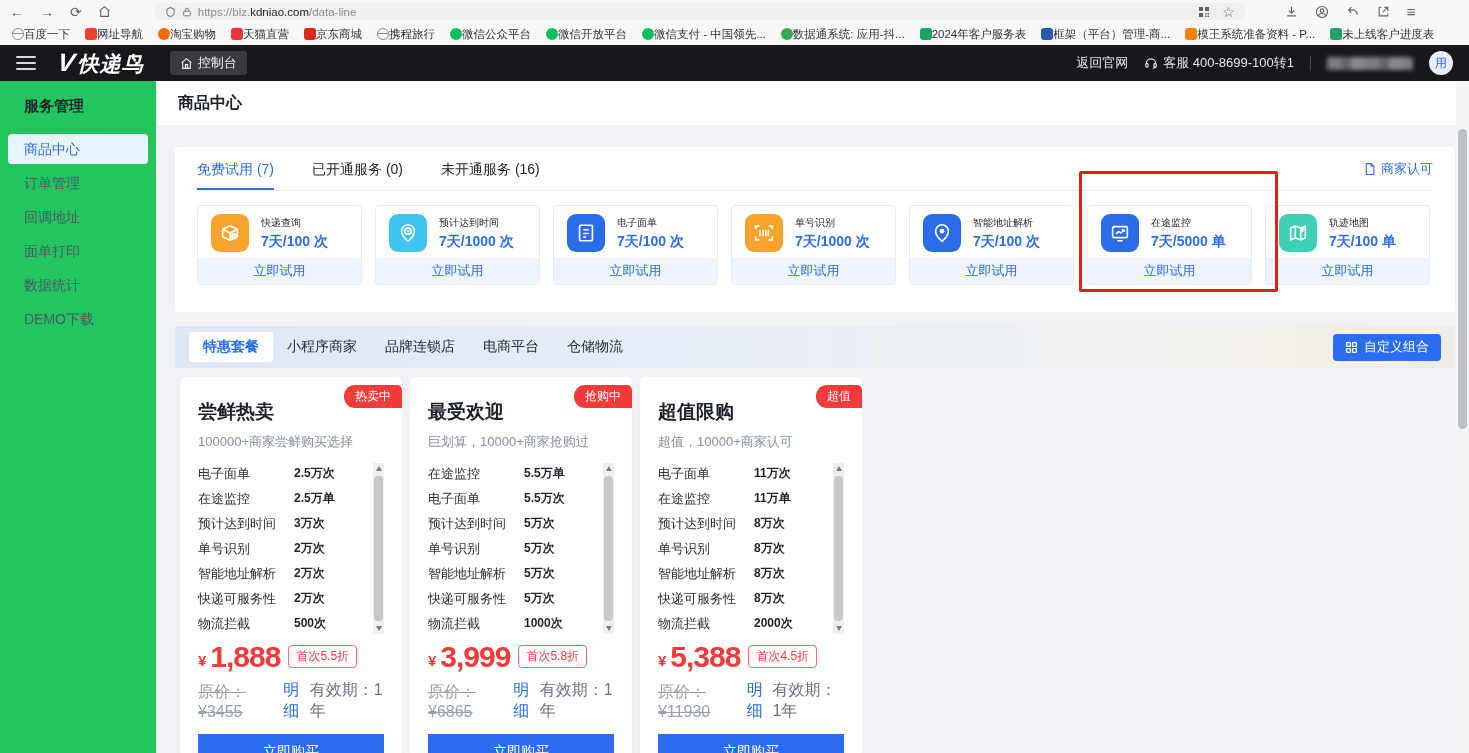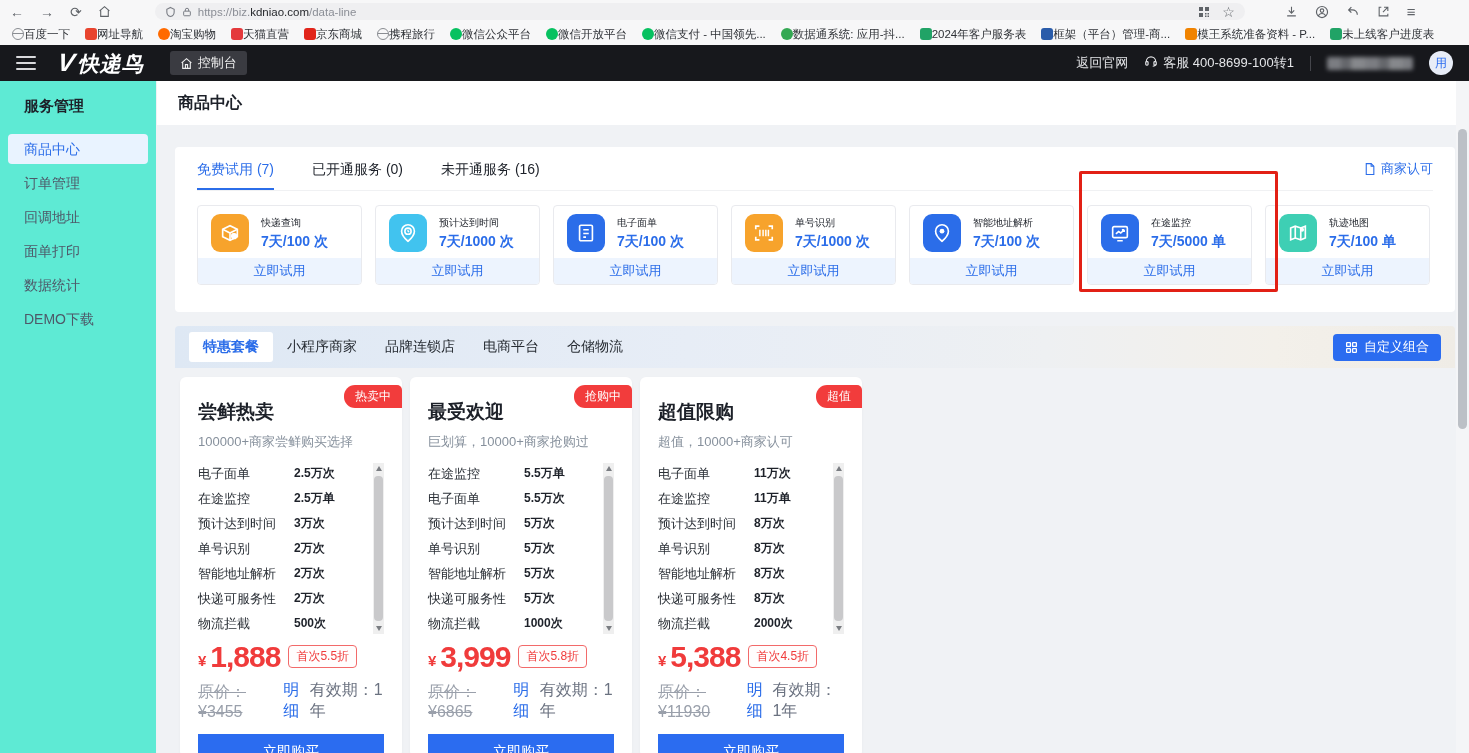--- a/index.html
+++ b/index.html
@@ -29,21 +29,21 @@
   .burger span { height:2px; background:#d9d9dc; border-radius:1px; }
   .logo { font-style:italic; font-weight:bold; font-size:21px; letter-spacing:1px; display:flex; align-items:baseline; gap:2px; }
   .logo .v { font-size:25px; transform:skewX(-8deg); }
   .console-btn { margin-left:26px; background:#3a3b41; border-radius:3px; height:24px; display:flex; align-items:center; gap:5px; padding:0 10px; font-size:13px; color:#f0f0f0; cursor:pointer; }
   .hdr-right { margin-left:auto; display:flex; align-items:center; gap:16px; font-size:13px; color:#e4e5e8; }
   .hdr-divider { width:1px; height:15px; background:#45464c; }
   .blur-account { width:86px; height:13px; border-radius:2px; background:repeating-linear-gradient(90deg,#8d8f94 0 14px,#73757a 14px 24px,#9a9ca0 24px 38px); filter:blur(2px); opacity:.85; }
   .avatar { width:24px; height:24px; border-radius:50%; background:#e8edf7; color:#2b6cf0; font-size:12px; display:flex; align-items:center; justify-content:center; cursor:pointer; }
 
   
-  .sidebar { position:absolute; top:81px; left:0; bottom:0; width:157px; background:#5eead4; border-right:1px solid #f0f1f4; padding-top:16px; }
+  .sidebar { position:absolute; top:81px; left:0; bottom:0; width:157px; background:#22c55e; border-right:1px solid #f0f1f4; padding-top:16px; }
   .sb-title { font-size:15px; font-weight:bold; color:#1d2129; padding:0 24px; margin-bottom:18px; }
   .sb-item { margin:0 8px 4px 8px; height:30px; line-height:30px; padding:0 16px; font-size:14px; color:#4e5969; border-radius:4px; cursor:pointer; }
   .sb-item.active { background:#e9f3ff; color:#2b6de9; }
 
   
   .content { position:absolute; top:81px; left:157px; right:0; bottom:0; background:#f0f2f5; }
   .title-band { height:44px; background:#fff; display:flex; align-items:center; padding-left:21px; font-size:16px; font-weight:bold; color:#1d2129; }
 
   .panel { margin:22px 14px 0 18px; background:#fff; border-radius:4px; padding:0 22px 18px 22px; }
   .tabs-row { display:flex; align-items:center; height:44px; border-bottom:1px solid #f0f1f3; }
@@ -218,21 +218,21 @@
       <span>快递鸟</span>
     </div>
   <div class="console-btn">
     <svg class="mini-svg" width="13" height="13" viewBox="0 0 24 24" fill="none" stroke="#f0f0f0" stroke-width="2">
         <path d="M3 11 L12 3 L21 11 M5 10 V21 H19 V10 M10 21 V14 H14 V21"></path>
       </svg>
     <span>控制台</span>
   </div>
   <div class="hdr-right">
     <span>返回官网</span>
-    <span style="display:flex;align-items:flex-start;gap:5px;">
+    <span style="display:flex;align-items:center;gap:5px;">
       <svg class="mini-svg" width="14" height="14" viewBox="0 0 24 24" fill="none" stroke="#e4e5e8" stroke-width="2">
           <path d="M4 13 a8 8 0 0 1 16 0"></path>
           <rect x="3" y="13" width="4" height="6" rx="1.5"></rect>
           <rect x="17" y="13" width="4" height="6" rx="1.5"></rect>
           <path d="M20 18 a5 4 0 0 1 -5 3"></path>
         </svg>
       <span>客服 400-8699-100转1</span>
     </span>
     <span class="hdr-divider"></span>
     <span class="blur-account"></span>

